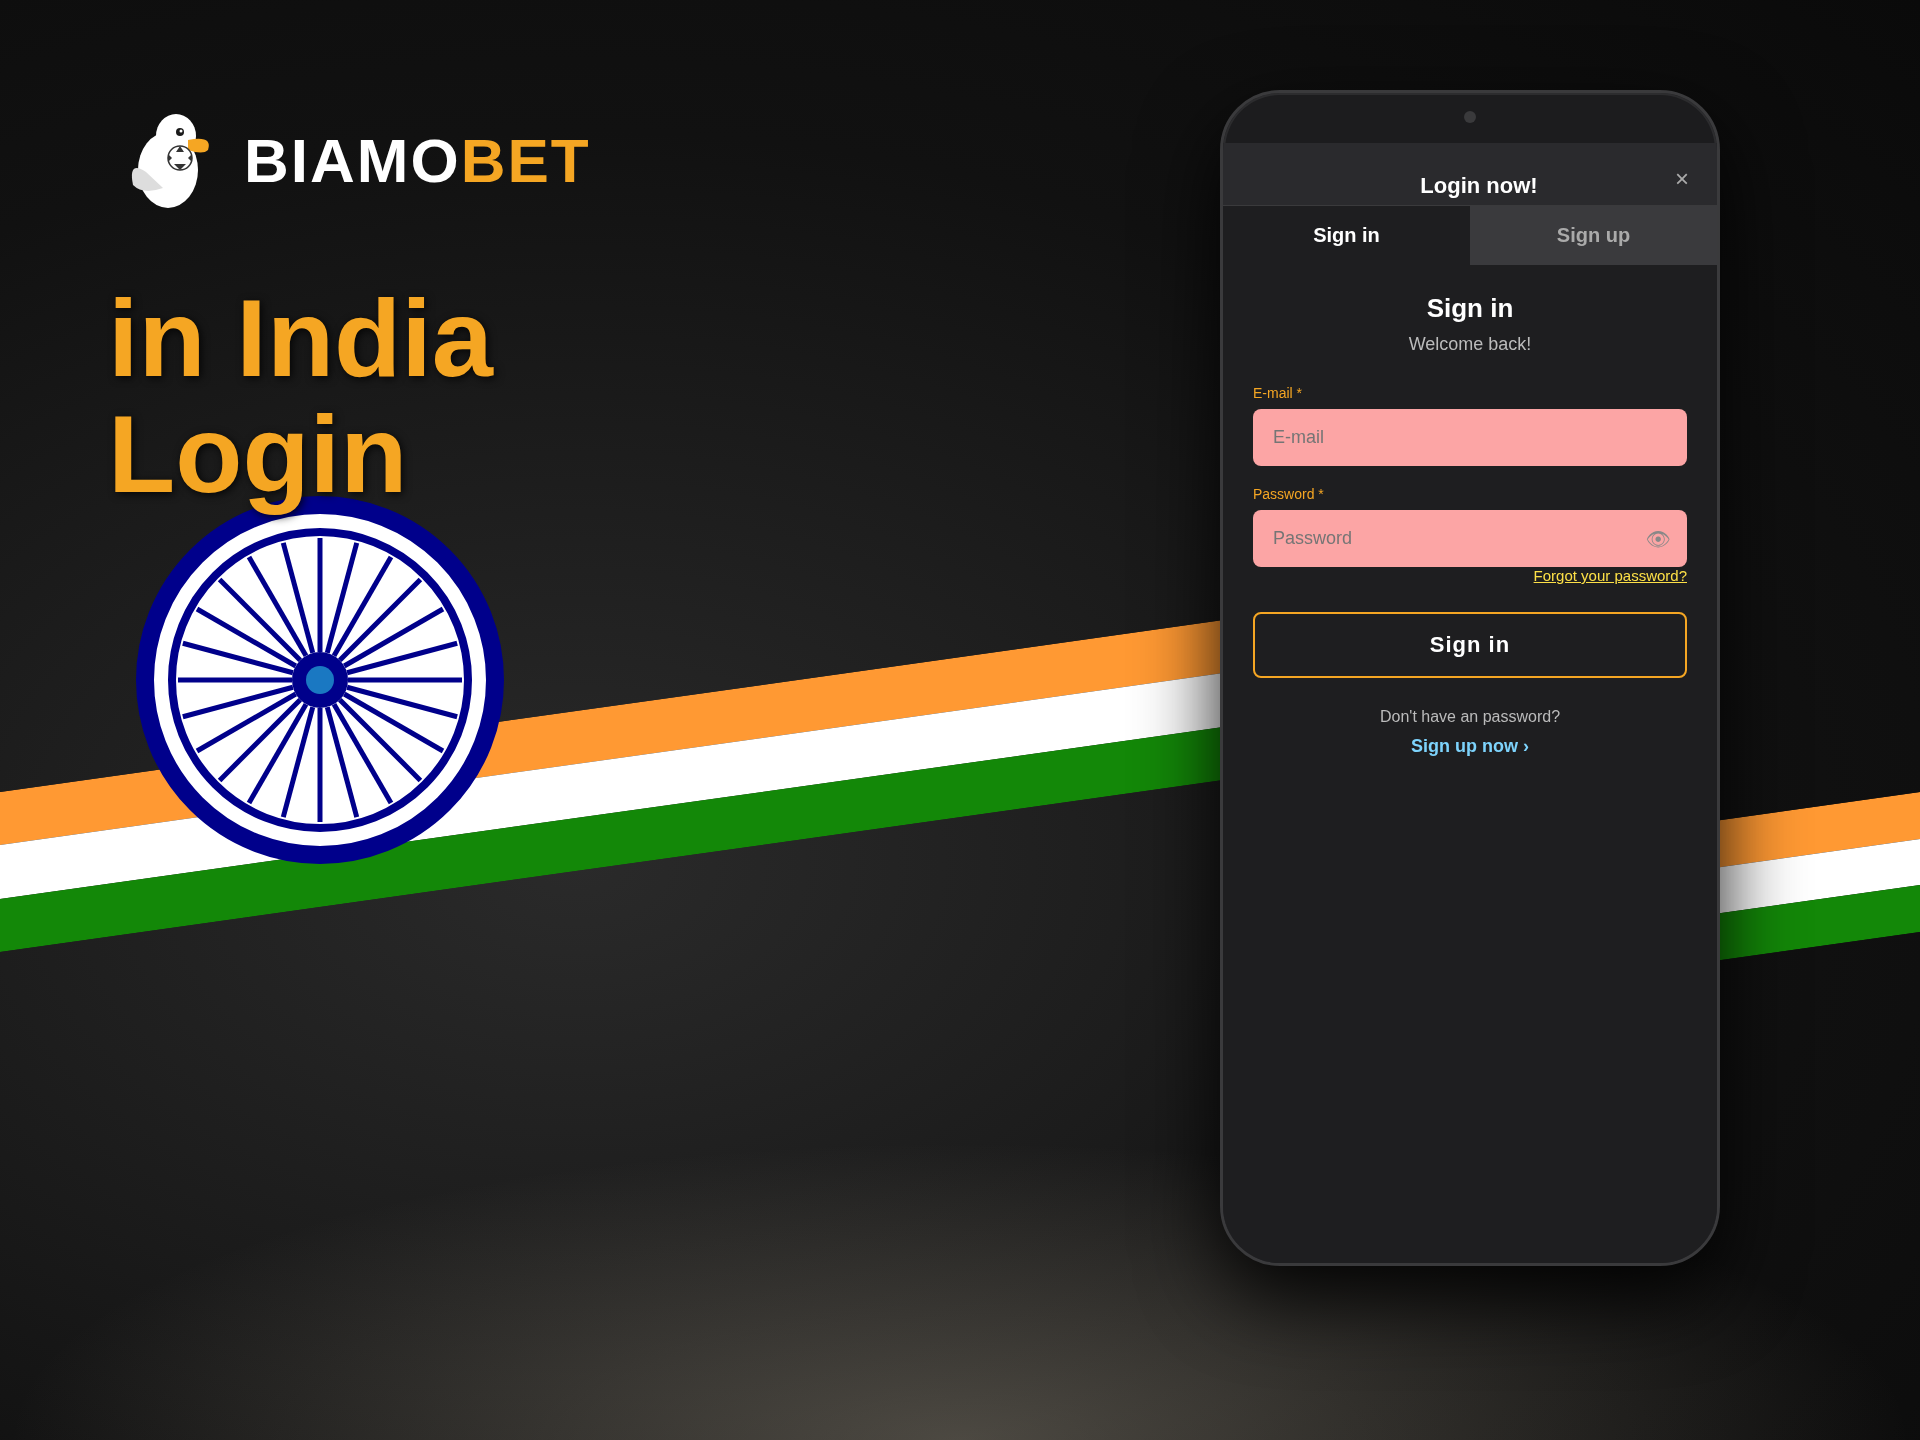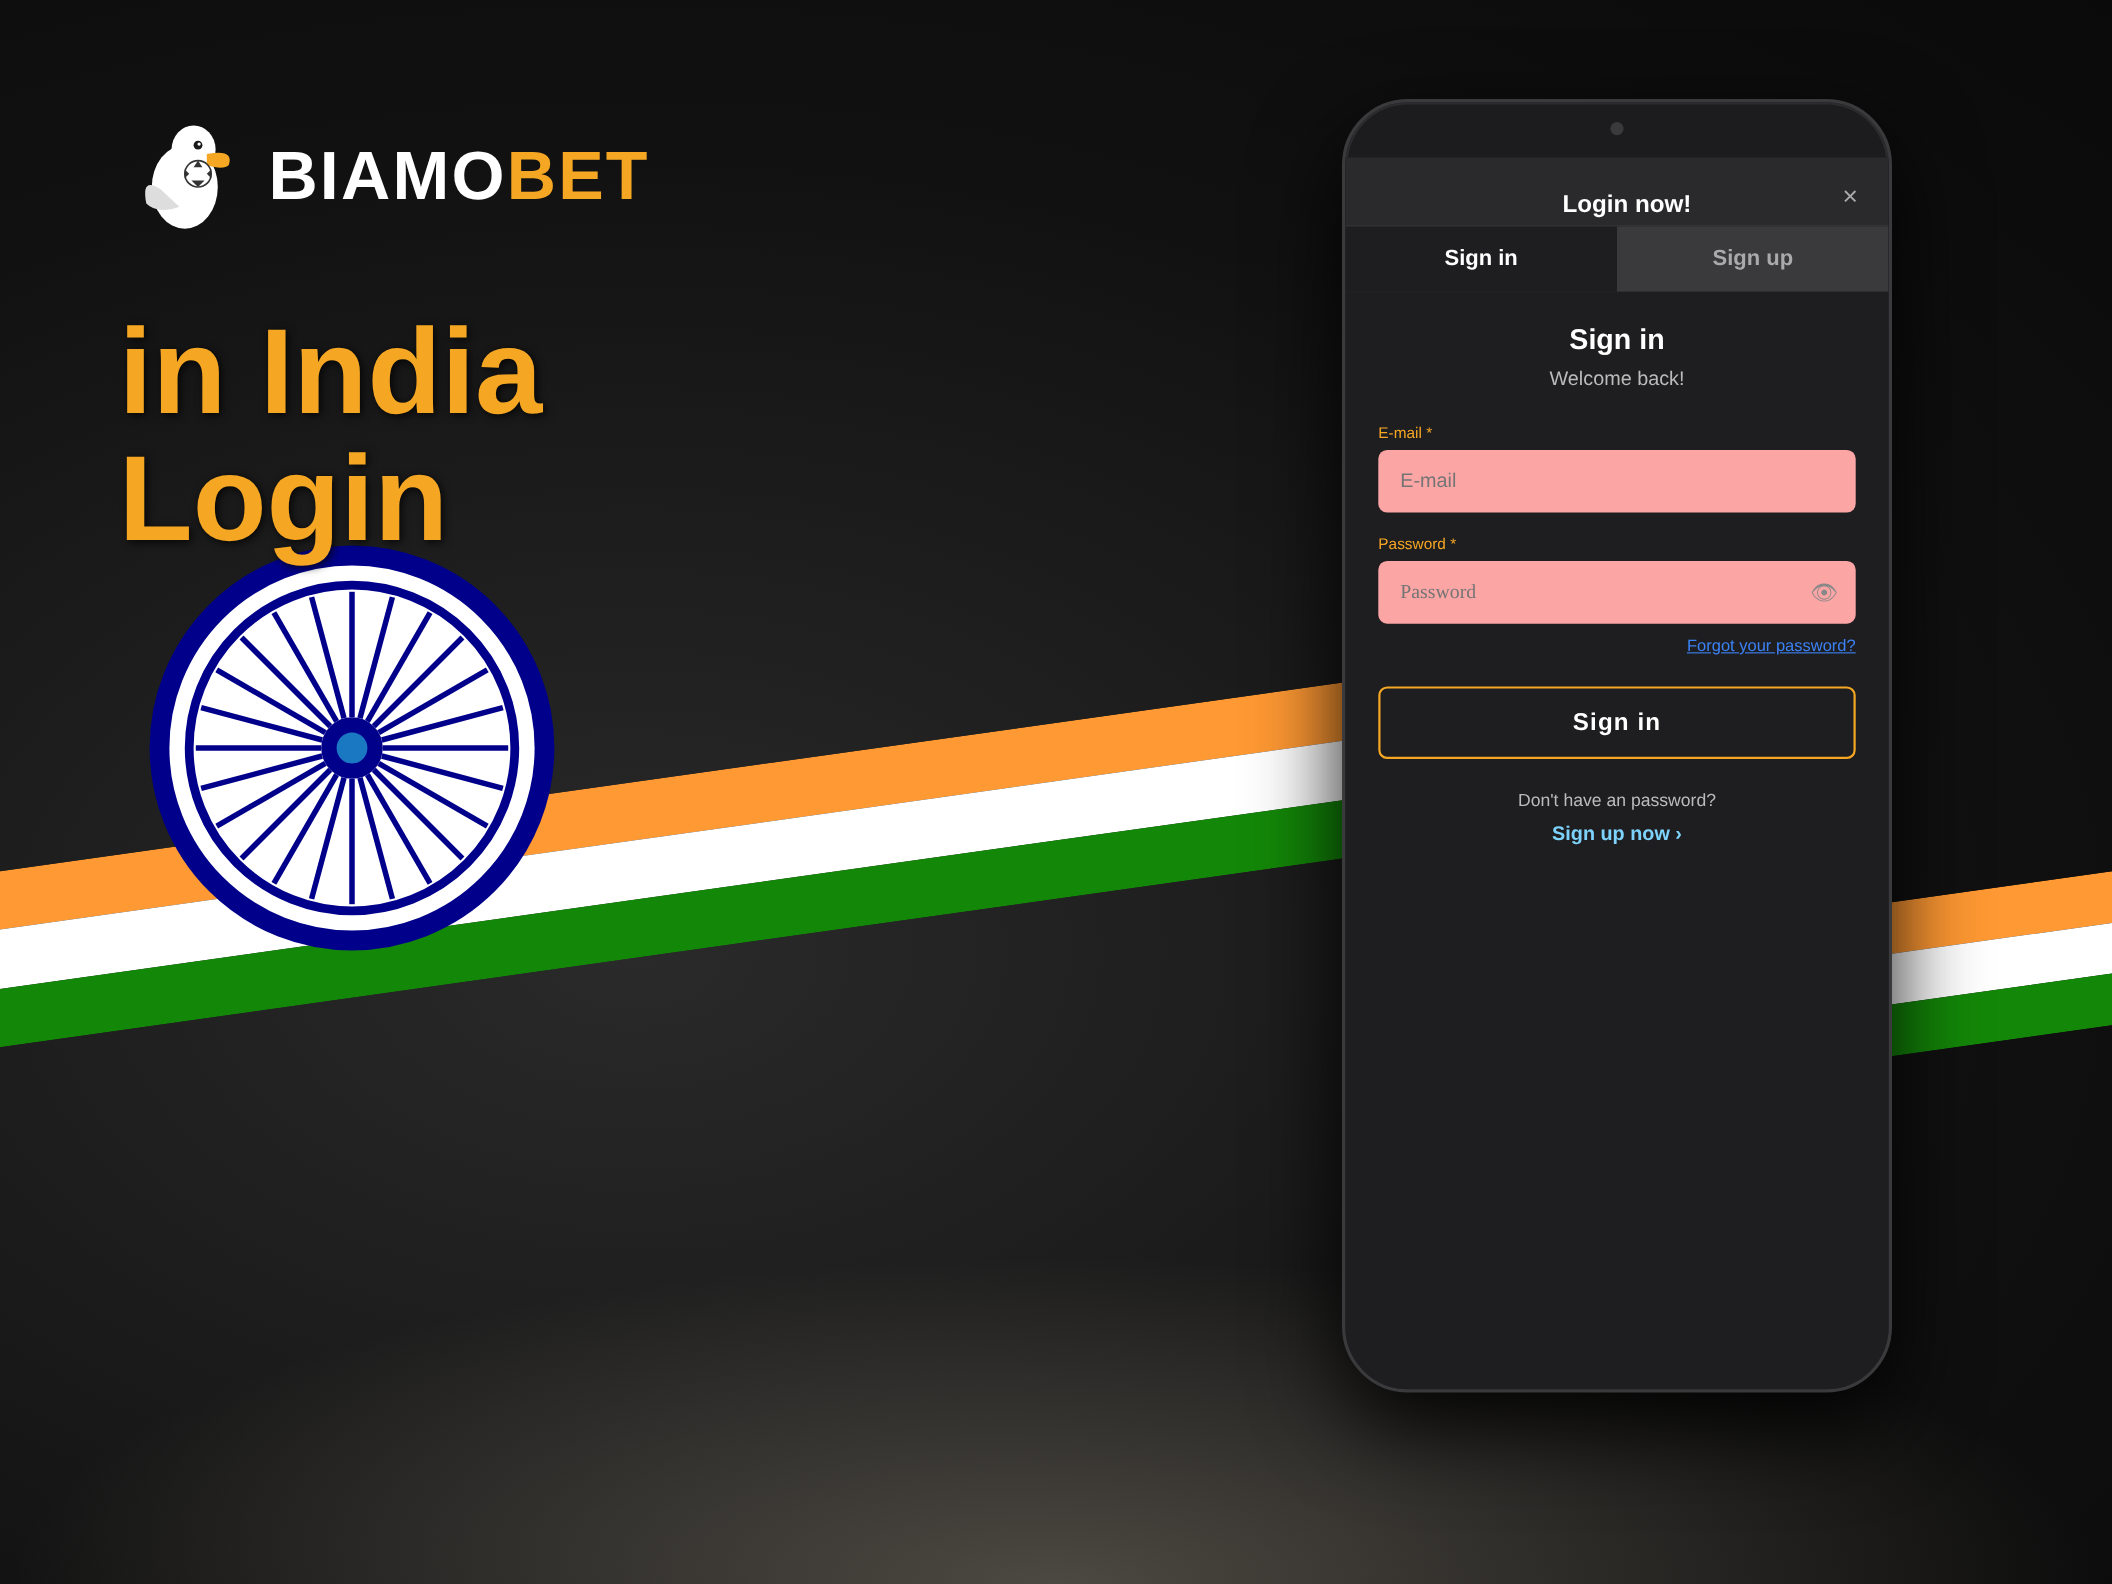--- a/index.html
+++ b/index.html
@@ -233,40 +233,38 @@
       outline: none;
     }
 
     .password-wrapper {
       position: relative;
     }
 
     .password-wrapper input {
       padding-right: 34px;
       margin-bottom: 0;
-      font-family: Liberation Serif, serif;
     }
 
     .eye-icon {
       position: absolute;
       right: 16px;
       top: 50%;
       transform: translateY(-50%);
       color: #888;
       font-size: 20px;
       cursor: pointer;
     }
 
     .forgot-link {
       display: block;
       text-align: right;
-      color: #3b82f6;
+      color: #fde047;
       font-size: 15px;
       text-decoration: underline;
-      margin-top: 12px;
       margin-bottom: 28px;
       cursor: pointer;
     }
 
     .sign-in-btn {
       width: 100%;
       background: transparent;
       border: 2px solid #F5A623;
       border-radius: 8px;
       color: #fff;

